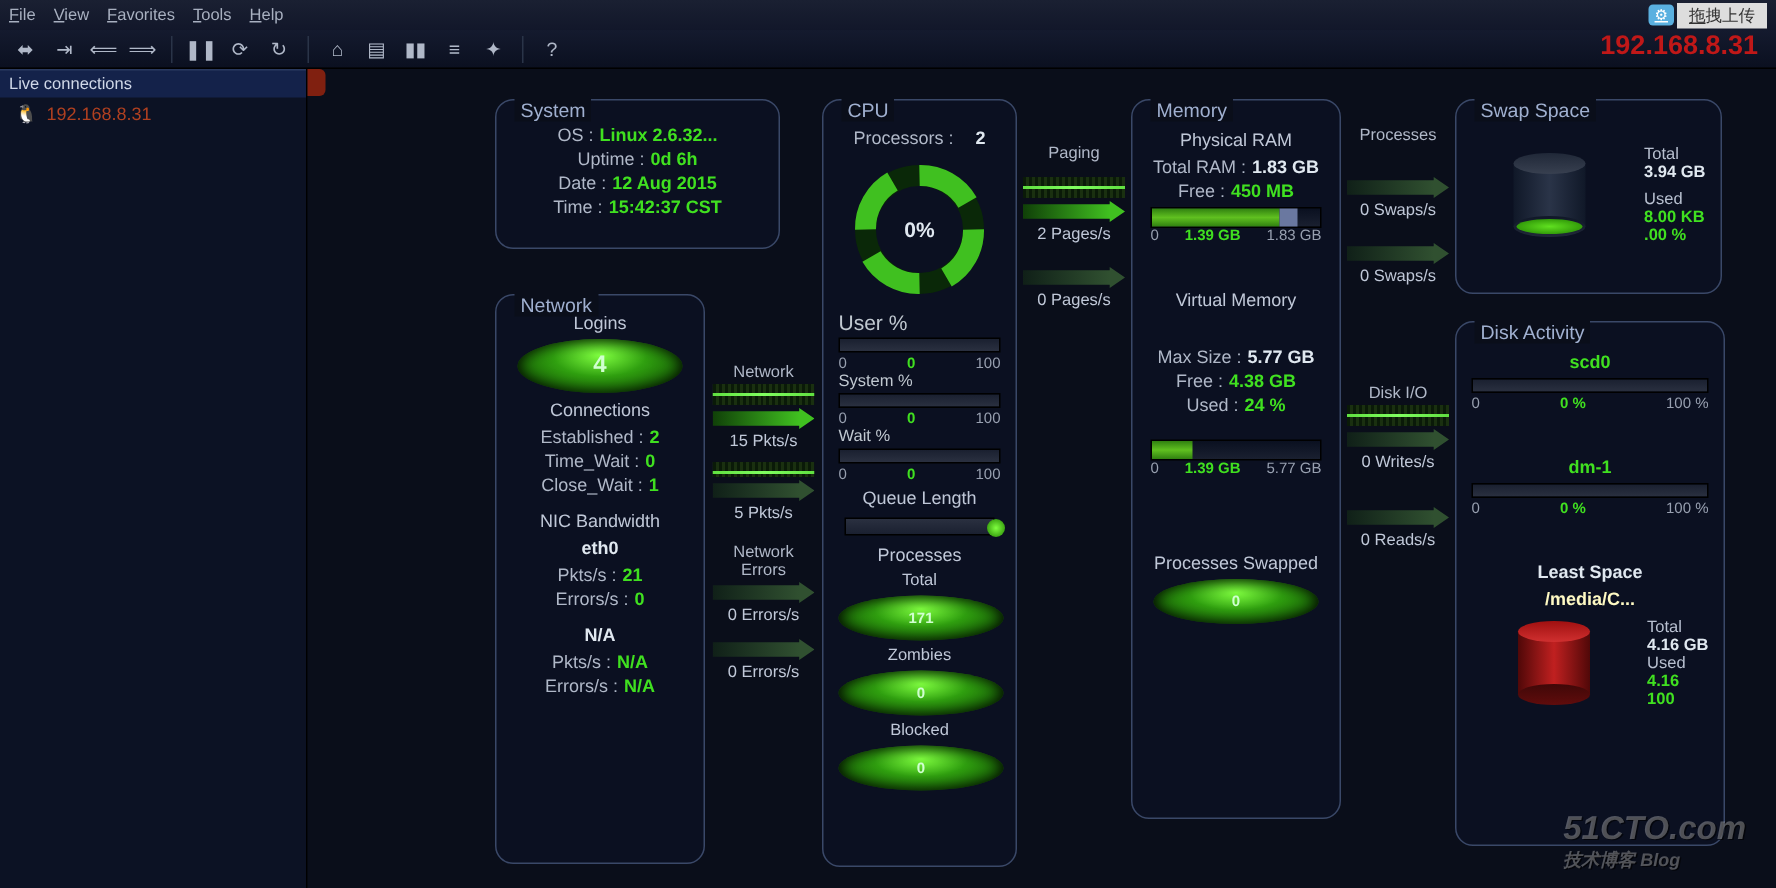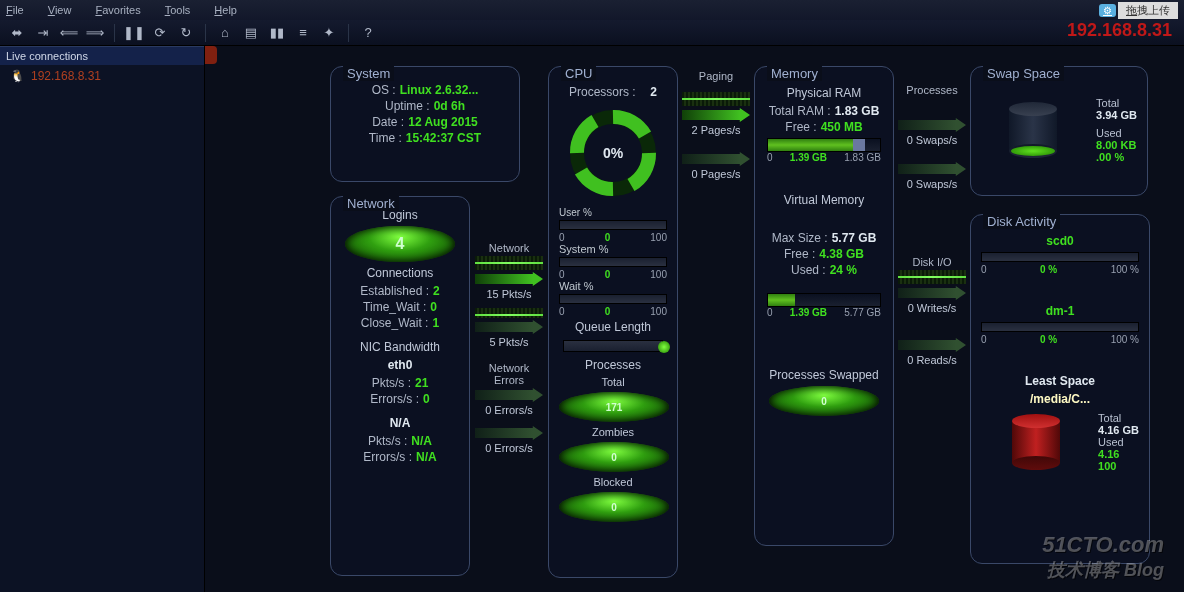--- a/index.html
+++ b/index.html
@@ -1,19 +1,19 @@
 <!DOCTYPE html>
 <html><head>
 <meta charset="utf-8">
 <style>
 * { margin:0; padding:0; box-sizing:border-box; font-family:Tahoma,Arial,sans-serif; }
 body { width:1184px; height:592px; background:#0a0e1a; color:#c0c8d0; font-size:11px; overflow:hidden; position:relative; }
 
 
-.menubar { height:20px; background:linear-gradient(#1a2032,#12172a); display:flex; align-items:center; padding:0 6px; gap:24px; color:#a8b0c0; }
+.menubar { height:20px; background:linear-gradient(#1a2032,#12172a); display:flex; align-items:center; padding:0 6px; gap:12px; color:#a8b0c0; }
 .menubar span { cursor:default; }
 .menubar span:first-letter { text-decoration:underline; }
 .upload-btn { margin-left:auto; display:flex; align-items:center; gap:2px; }
 .upload-ico { background:#5ab0e0; color:#fff; padding:1px 4px; border-radius:3px; font-size:10px; }
 .upload-txt { background:#ddd; color:#333; padding:1px 8px; }
 
 
 .toolbar { height:26px; background:linear-gradient(#141a2e,#0b1020); display:flex; align-items:center; padding:0 8px; gap:8px; border-bottom:1px solid #000; }
 .toolbar .tb { width:18px; height:18px; color:#b0b8c8; display:flex; align-items:center; justify-content:center; font-size:13px; }
 .toolbar .sep { width:1px; height:18px; background:#2a3448; margin:0 2px; }
@@ -83,21 +83,21 @@
 .cyl-fill-bot { position:absolute; bottom:2px; left:2px; right:2px; height:10px; border-radius:50%; background:radial-gradient(ellipse,#60e020,#208000); }
 .cyl.red .cyl-top { background:linear-gradient(#a01010,#d03030); }
 .cyl.red .cyl-body { background:linear-gradient(90deg,#500808,#c02020,#500808); }
 .cyl.red .cyl-bot { background:linear-gradient(#400808,#600c0c); }
 
 .queue { height:12px; background:linear-gradient(#2a3040,#1a2030); border:1px solid #000; margin:6px 4px; position:relative; }
 .queue:after { content:""; position:absolute; right:-8px; top:0; width:12px; height:12px; border-radius:50%; background:radial-gradient(#80ff40,#208000); }
 
 
 .wm { position:absolute; right:20px; bottom:10px; color:rgba(220,220,220,.35); font-size:22px; font-weight:bold; font-style:italic; text-shadow:1px 1px 0 rgba(0,0,0,.6); pointer-events:none; }
-.wm small { display:block; font-size:18px; text-align:right; }
+.wm small { display:block; font-size:12px; text-align:left; }
 
 .stat-side { font-size:11px; color:#b8c0d0; }
 .stat-side .g { color:#40e020; font-weight:bold; }
 </style>
 </head>
 <body>
 
 <div class="menubar">
   <span>File</span>
   <span>View</span>
@@ -134,21 +134,21 @@
   <div class="lp-sub">Live connections</div>
   <div class="lp-item">
     <span class="lp-ico">🐧</span>
     <span>192.168.8.31</span>
   </div>
 </div>
 <div class="collapse-handle"></div>
 
 <div class="main">
 
-  <div class="panel" style="left:110px; top:20px; width:190px; height:116px;">
+  <div class="panel" style="left:110px; top:20px; width:190px; height:100px;">
     <div class="panel-title">System</div>
     <div style="height:6px"></div>
     <div class="lv">
         <span class="k">OS :</span>
         <span class="v">Linux 2.6.32...</span>
       </div>
     <div class="lv">
         <span class="k">Uptime :</span>
         <span class="v">0d 6h</span>
       </div>
@@ -225,21 +225,21 @@
     <div class="donut-wrap">
       <svg viewBox="0 0 100 100">
           <circle cx="50" cy="50" r="36" fill="none" stroke="#0a2808" stroke-width="14"></circle>
         <path d="M50 14 A36 36 0 0 1 82 32" fill="none" stroke="#40c020" stroke-width="14"></path>
         <path d="M86 50 A36 36 0 0 1 68 82" fill="none" stroke="#40c020" stroke-width="14"></path>
         <path d="M50 86 A36 36 0 0 1 18 68" fill="none" stroke="#40c020" stroke-width="14"></path>
         <path d="M14 50 A36 36 0 0 1 32 18" fill="none" stroke="#40c020" stroke-width="14"></path>
       </svg>
       <div class="donut-txt">0%</div>
     </div>
-    <div style="font-size:10px">User %</div>
+    <div style="font-size:14px">User %</div>
     <div class="scale">
         <div class="scale-fill" style="width:0%"></div>
       </div>
     <div class="scale-lbl">
         <span>0</span>
         <span class="mid">0</span>
         <span>100</span>
       </div>
     <div style="font-size:11px">System %</div>
     <div class="scale">
@@ -263,21 +263,21 @@
     <div class="queue"></div>
     <div class="sect">Processes</div>
     <div class="sect" style="font-size:11px">Total</div>
     <div class="oval sm">171</div>
     <div class="sect" style="font-size:11px">Zombies</div>
     <div class="oval sm">0</div>
     <div class="sect" style="font-size:11px">Blocked</div>
     <div class="oval sm">0</div>
   </div>
 
-  <div class="flow" style="left:462px; top:24px;">
+  <div class="flow" style="left:462px; top:50px;">
     <div class="flow-label">Paging</div>
     <div style="height:8px"></div>
     <div class="spark"></div>
     <div class="arrow"></div>
     <div class="flow-val">2 Pages/s</div>
     <div style="height:14px"></div>
     <div class="arrow dim"></div>
     <div class="flow-val">0 Pages/s</div>
   </div>
 

